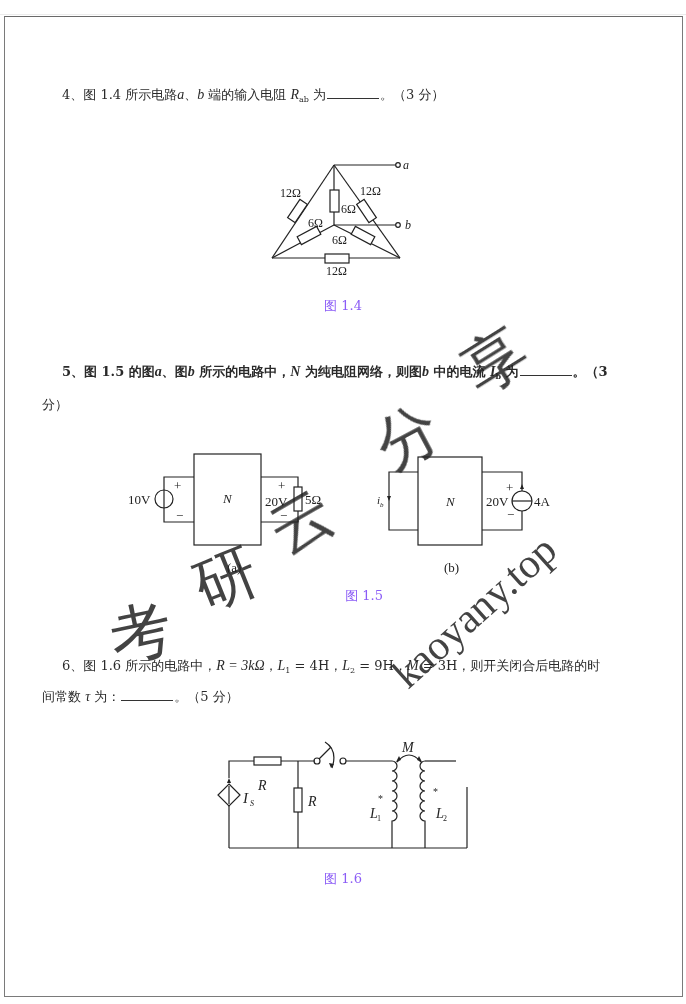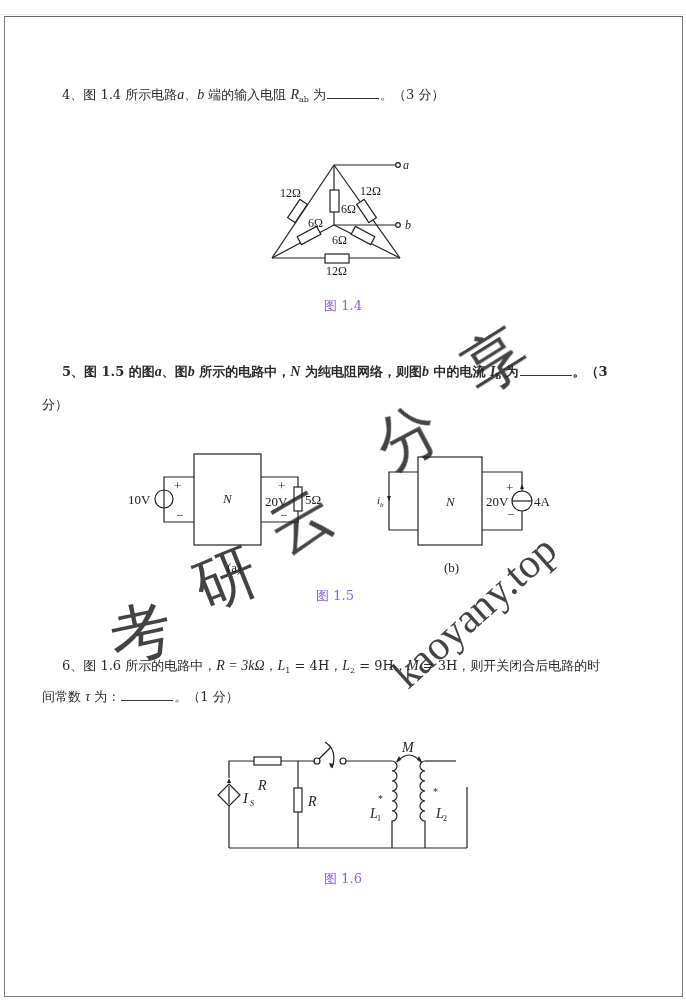--- a/index.html
+++ b/index.html
@@ -99,27 +99,27 @@
   <line x1="152" y1="61" x2="172" y2="61" stroke="#222" stroke-width="1.2"></line>
   <text x="17" y="64" font-size="11" font-style="italic">i</text>
   <text x="20" y="67" font-size="7" font-style="italic">b</text>
   <text x="86" y="66" font-size="13" font-style="italic">N</text>
   <text x="146" y="52" font-size="13">+</text>
   <text x="126" y="66" font-size="13">20V</text>
   <text x="147" y="79" font-size="13">−</text>
   <text x="174" y="66" font-size="13">4A</text>
   <text x="84" y="132" font-size="13">(b)</text>
 </svg>
-<div class="cap" style="left:295px; top:587px;">图 1.5</div>
+<div class="cap" style="left:303px; top:587px;text-align:right;">图 1.5</div>
 
 <div class="q" style="left:62px; top:656px;">
   <span>6、图 1.6 所示的电路中，</span><i>R = 3kΩ</i><span>，</span><i>L</i><sub>1</sub><span> = 4H</span><span>，</span><i>L</i><sub>2</sub><span> = 9H</span><span>，</span><i>M</i><span> = 3H</span><span>，</span><span>则开关闭合后电路的时</span>
 </div>
 <div class="q" style="left:42px; top:687px;">
-  <span>间常数 </span><i>τ</i><span> 为：</span><span class="blank"></span><span>。（1 分）</span>
+  <span>间常数 </span><i>τ</i><span> 为：</span><span class="blank"></span><span>。（5 分）</span>
 </div>
 
 <svg width="290" height="120" style="left:200px; top:740px;">
   <g stroke="#222" stroke-width="1.2" fill="none">
     <polyline points="29,38 29,21 54,21"></polyline>
     <line x1="81" y1="21" x2="115" y2="21"></line>
     <line x1="98" y1="21" x2="98" y2="48"></line>
     <line x1="98" y1="72" x2="98" y2="108"></line>
     <line x1="29" y1="59" x2="29" y2="108"></line>
     <line x1="29" y1="108" x2="267" y2="108"></line>

